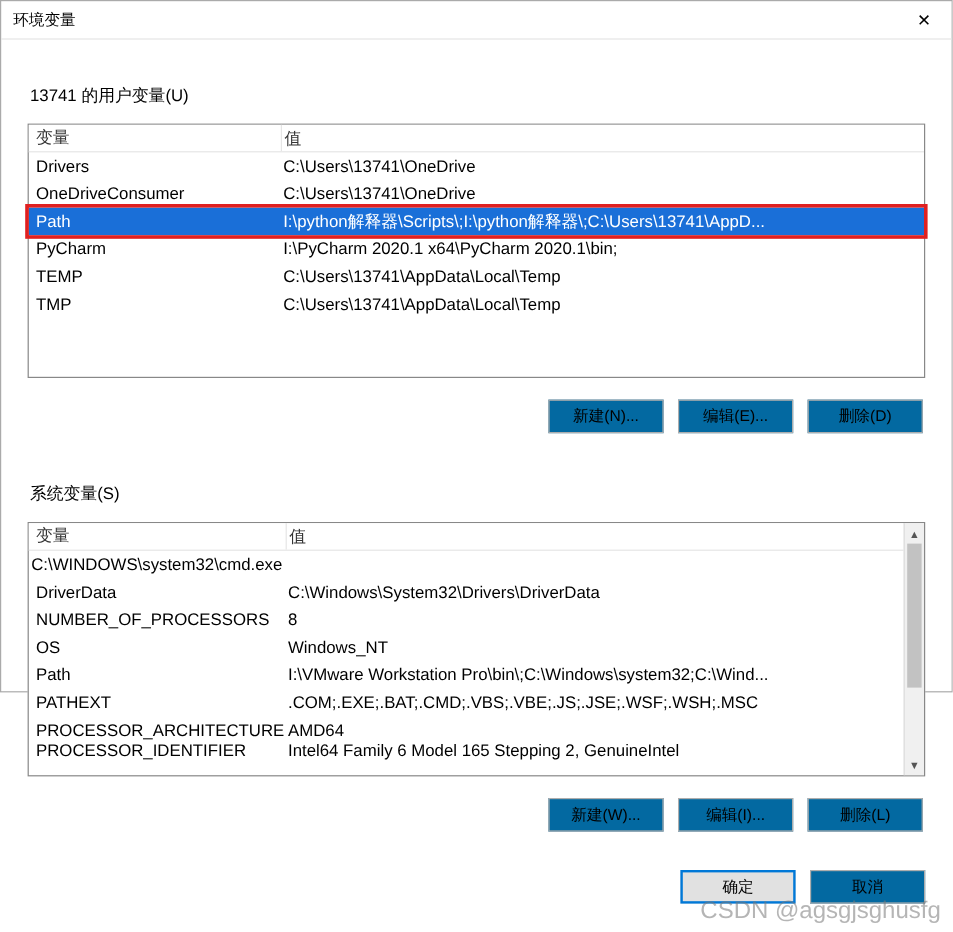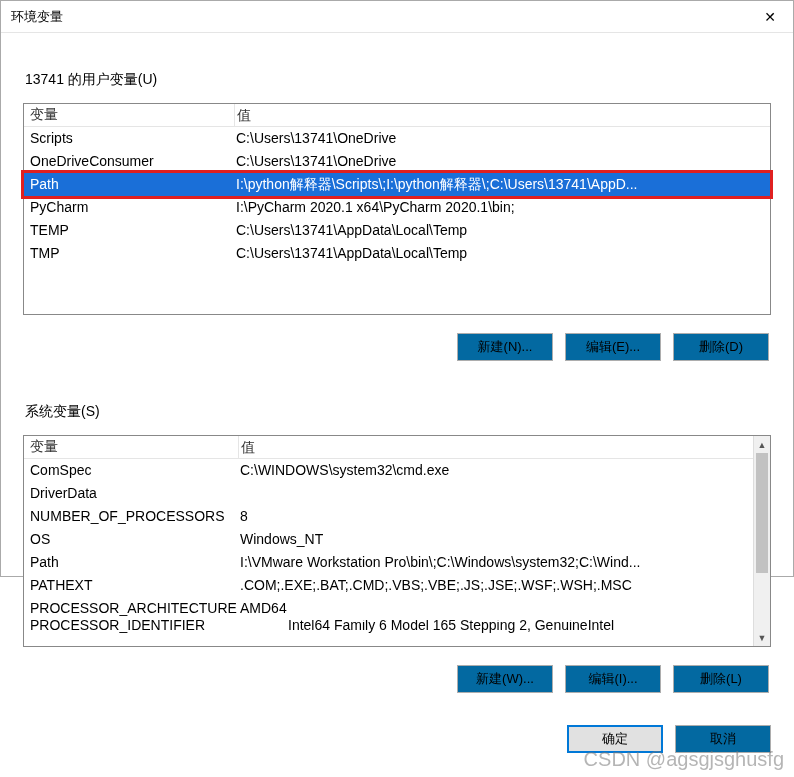--- a/index.html
+++ b/index.html
@@ -138,21 +138,21 @@
     font-size:20px;
     color: rgba(120,120,120,0.55);
     pointer-events:none;
   }
 
   .sys-panel .col-var { width: 214px; }
   .sys-panel .list-body { margin-right:17px; }
   .sys-panel .list-head { margin-right:17px; }
 
   .partial-row {
-    height: 17px; overflow:hidden;gap:48px;
+    height: 17px; overflow:hidden;
   }
 </style>
 </head>
 <body>
 
 <div class="window">
   <div class="titlebar">
     <span class="titlebar-title">环境变量</span>
     <div class="close-btn">
       <span>✕</span>
@@ -162,21 +162,21 @@
   <div class="content">
 
     <div class="section-label">13741 的用户变量(U)</div>
     <div class="listpanel user-panel">
       <div class="list-head">
         <div class="col-var">变量</div>
         <div class="col-val head-divider">值</div>
       </div>
       <div class="list-body" id="user-body">
           <div class="list-row">
-            <div class="col-var">Scripts</div>
+            <div class="col-var">Drivers</div>
             <div class="col-val">C:\Users\13741\OneDrive</div>
           </div>
           <div class="list-row">
             <div class="col-var">OneDriveConsumer</div>
             <div class="col-val">C:\Users\13741\OneDrive</div>
           </div>
           <div class="list-row selected">
             <div class="col-var">Path</div>
             <div class="col-val">I:\python解释器\Scripts\;I:\python解释器\;C:\Users\13741\AppD...</div>
           </div>
@@ -202,25 +202,25 @@
     </div>
 
     <div class="section-label">系统变量(S)</div>
     <div class="listpanel sys-panel">
       <div class="list-head">
         <div class="col-var">变量</div>
         <div class="col-val head-divider">值</div>
       </div>
       <div class="list-body" id="sys-body">
           <div class="list-row">
-            <div class="col-var">ComSpec</div>
             <div class="col-val">C:\WINDOWS\system32\cmd.exe</div>
           </div>
           <div class="list-row">
             <div class="col-var">DriverData</div>
+            <div class="col-val">C:\Windows\System32\Drivers\DriverData</div>
           </div>
           <div class="list-row">
             <div class="col-var">NUMBER_OF_PROCESSORS</div>
             <div class="col-val">8</div>
           </div>
           <div class="list-row">
             <div class="col-var">OS</div>
             <div class="col-val">Windows_NT</div>
           </div>
           <div class="list-row">

